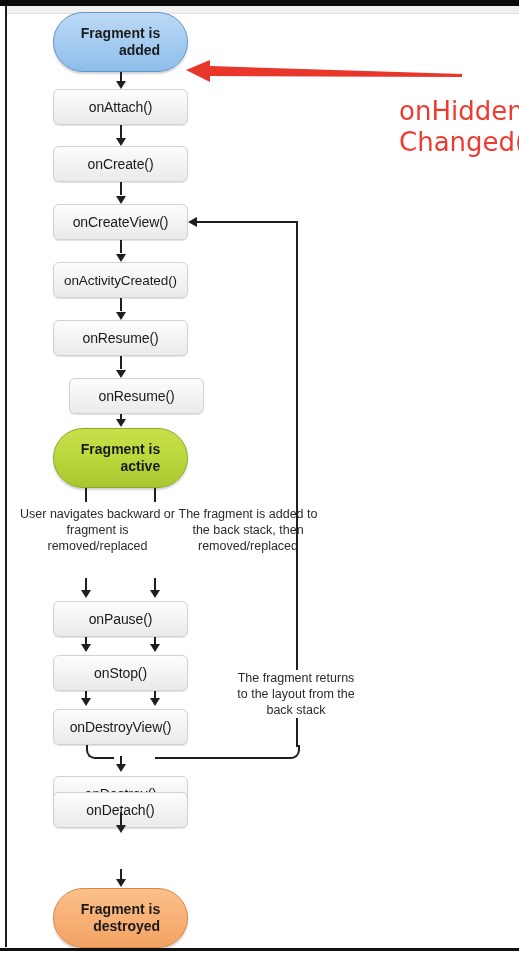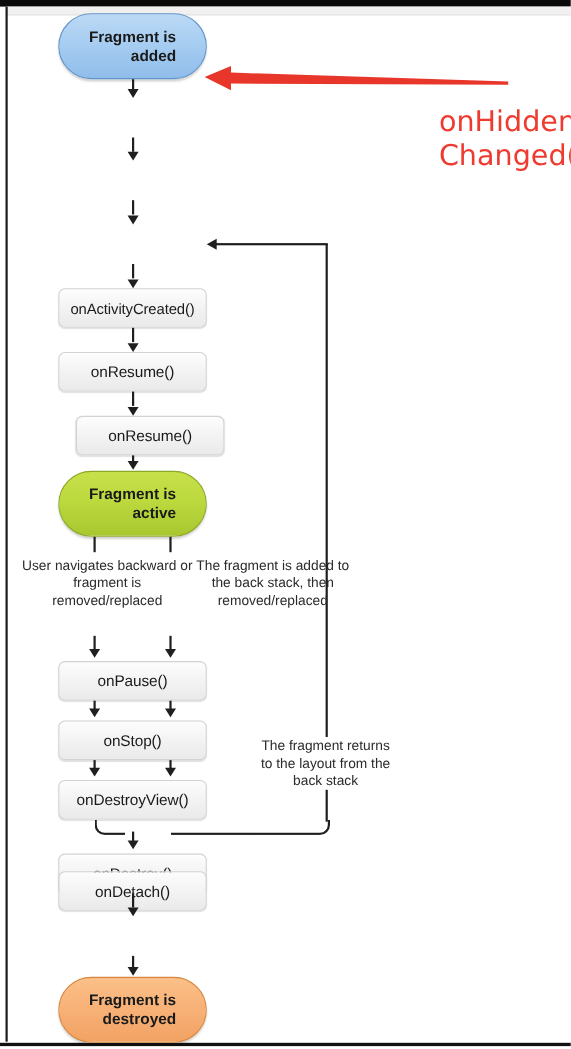--- a/index.html
+++ b/index.html
@@ -154,22 +154,31 @@
   <div class="frame-top-bar"></div>
   <div class="frame-top-strip"></div>
   <div class="frame-left-bar"></div>
   <div class="frame-bottom-bar"></div>
 
   <div class="node node-term node-start" style="top:12px;">
     <span style="white-space:pre-line;">Fragment is
 added</span>
   </div>
 
-
-
+  <div class="node node-step" style="top:89px;">
+    <span>onAttach()</span>
+  </div>
+
+  <div class="node node-step" style="top:146px;">
+    <span>onCreate()</span>
+  </div>
+
+  <div class="node node-step" style="top:204px;">
+    <span>onCreateView()</span>
+  </div>
 
   <div class="node node-step" style="top:262px;">
     <span style="font-size:13.5px;">onActivityCreated()</span>
   </div>
 
   <div class="node node-step" style="top:320px;">
     <span>onResume()</span>
   </div>
 
   <div class="node node-step" style="top:378px;margin-left:16px;">

